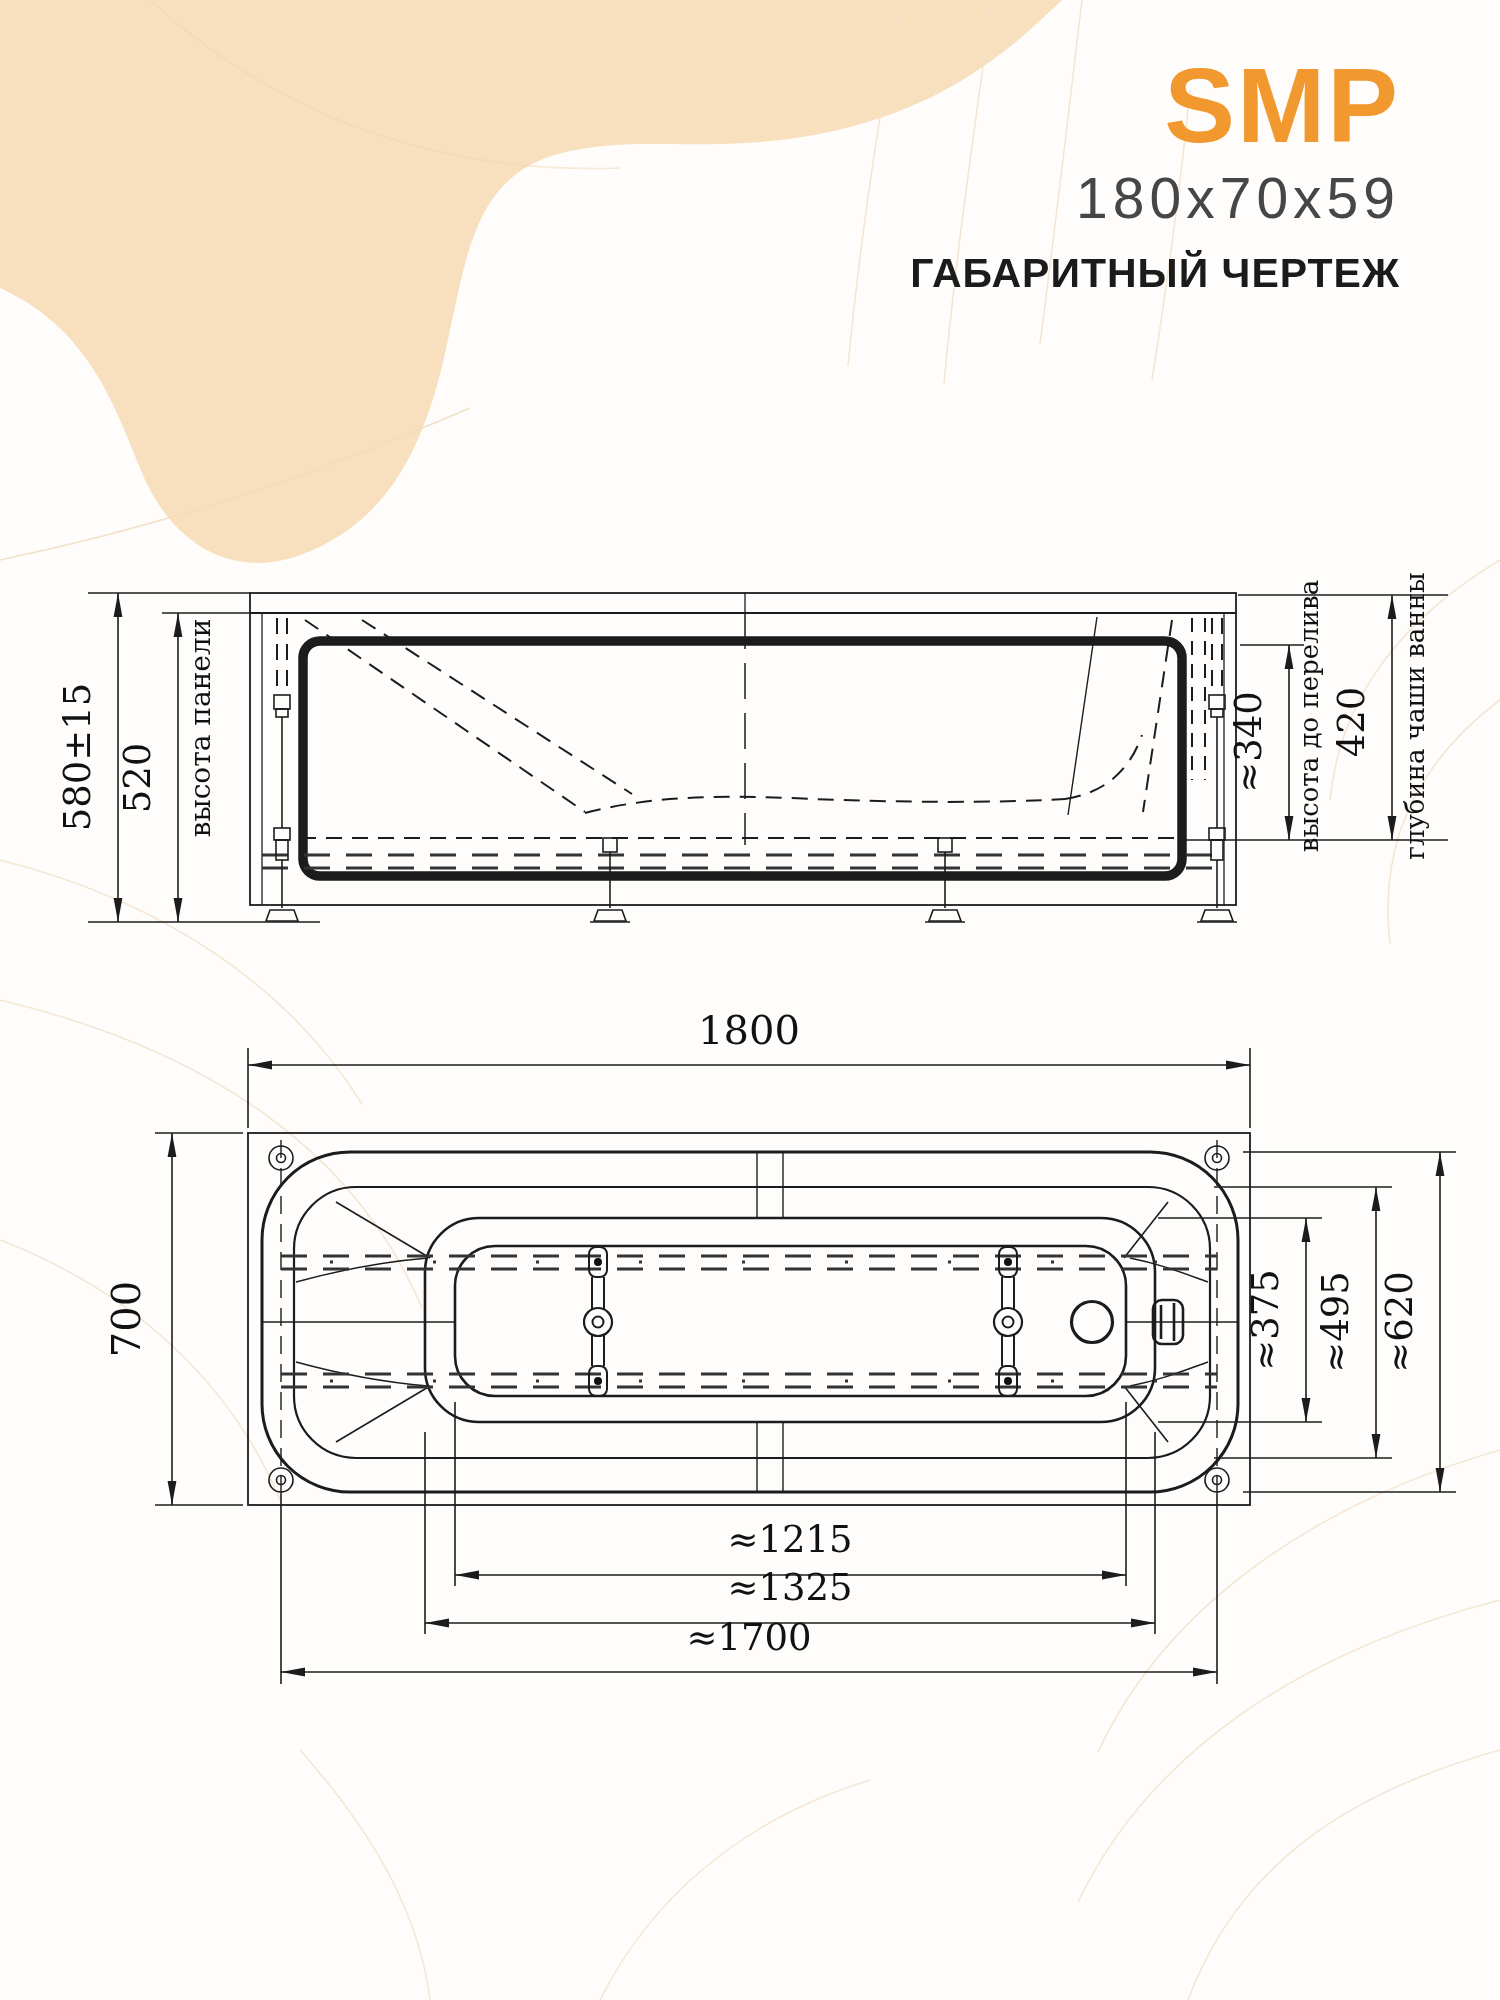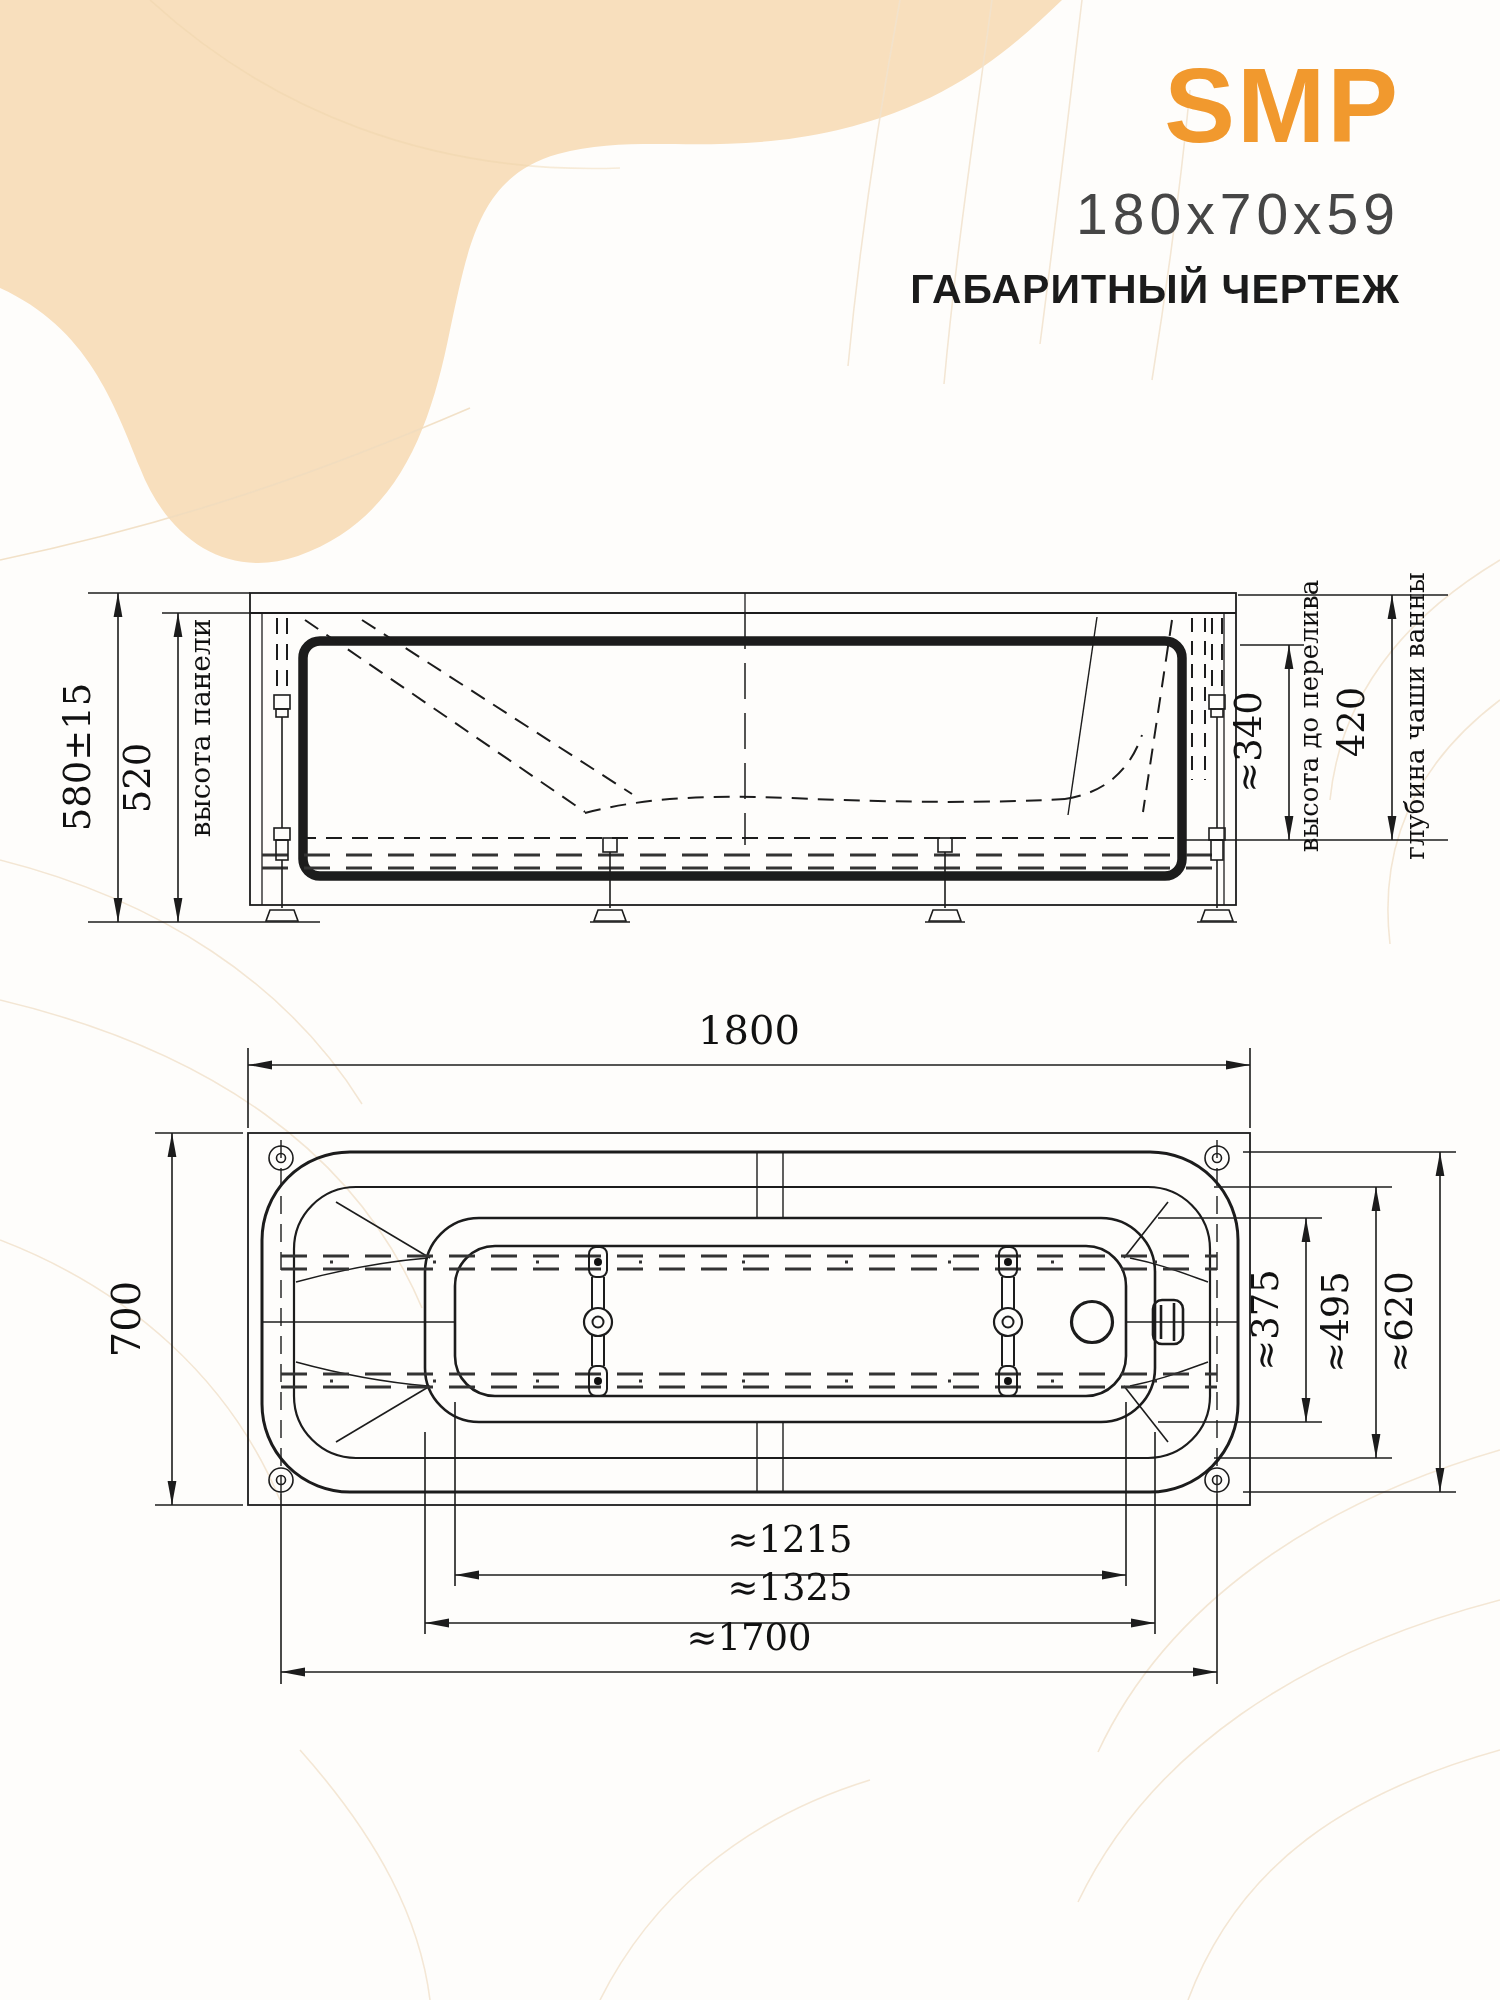--- a/index.html
+++ b/index.html
@@ -18,21 +18,21 @@
     z-index:3;
   }
   .product-name{
     font-size:106px;
     font-weight:800;
     color:#F1992E;
     line-height:1;
     letter-spacing:2px;
   }
   .product-size{
-    margin-top:28px;
+    margin-top:12px;
     font-size:57px;
     font-weight:300;
     color:#464646;
     letter-spacing:5px;
     line-height:1;
   }
   .drawing-title{
     margin-top:26px;
     font-size:41px;
     font-weight:700;

